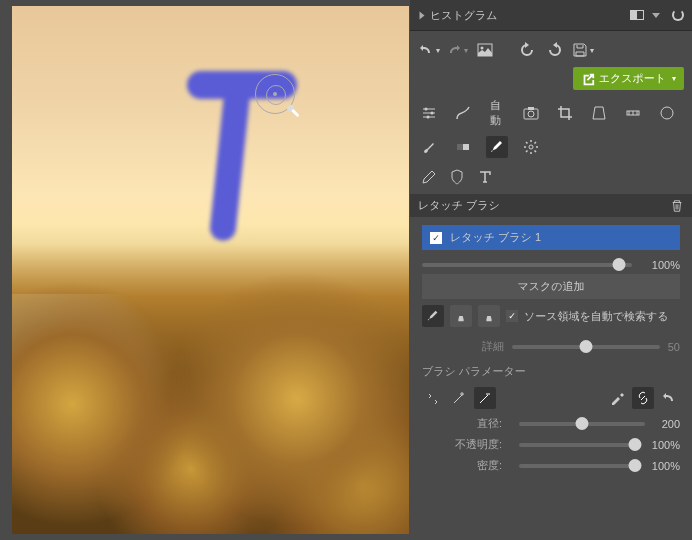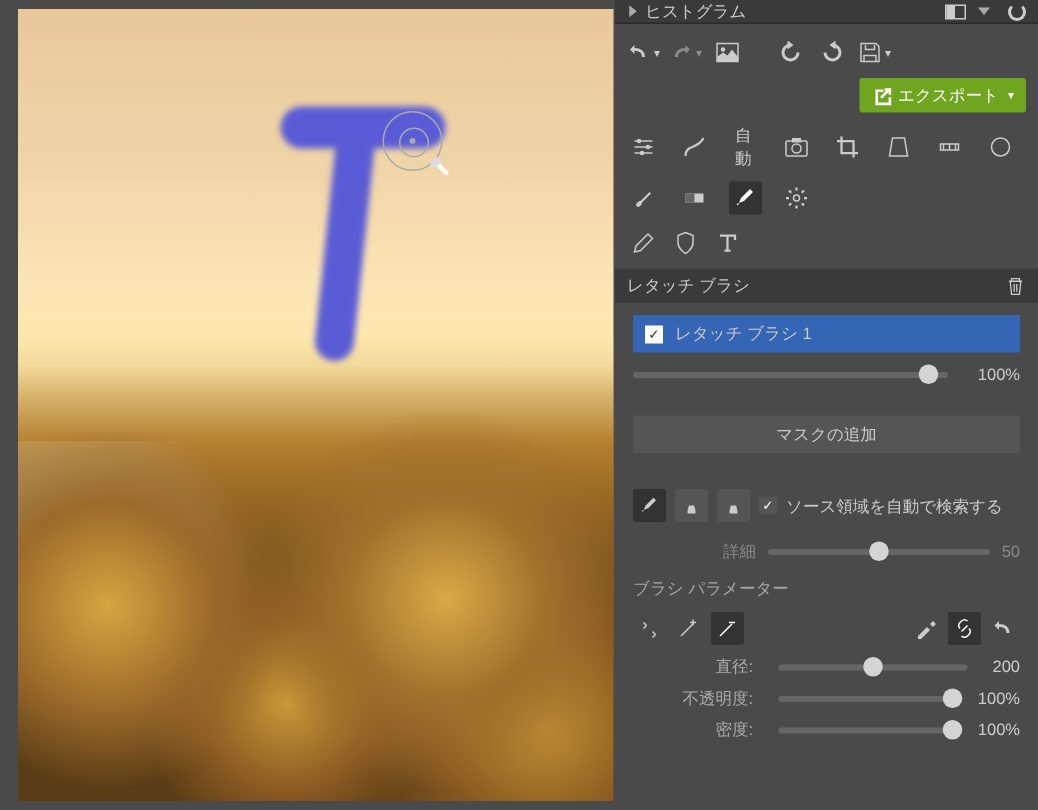--- a/index.html
+++ b/index.html
@@ -12,21 +12,21 @@
 .stroke-h { width: 110px; height: 28px; background: #5a5cd6; border-radius: 14px; filter: blur(2px); }
 .stroke-v { width: 26px; height: 160px; background: #5a5cd6; border-radius: 13px; margin-left: 30px; margin-top: -18px; transform: rotate(6deg); filter: blur(2px); }
 .cursor-ring { position: absolute; left: 243px; top: 68px; width: 40px; height: 40px; border: 1px solid #aaa; border-radius: 50%; }
 .cursor-ring::after { content: ''; position: absolute; left: 10px; top: 10px; width: 18px; height: 18px; border: 1px solid #aaa; border-radius: 50%; }
 .cursor-dot { position: absolute; left: 261px; top: 86px; width: 4px; height: 4px; background: #aaa; border-radius: 50%; }
 .dropper { position: absolute; left: 275px; top: 98px; width: 14px; height: 14px; transform: rotate(-45deg); }
 .dropper::before { content: ''; position: absolute; width: 3px; height: 10px; background: #fff; border-radius: 0 0 2px 2px; left: 5px; top: 4px; }
 .dropper::after { content: ''; position: absolute; width: 7px; height: 5px; background: #ddd; border-radius: 2px; left: 3px; top: 0; }
 
 .panel { flex: 1; background: #4a4a4a; display: flex; flex-direction: column; }
-.hdr { background: #3a3a3a; height: 16px; display: flex; align-items: center; padding: 0 8px; border-bottom: 1px solid #2a2a2a; }
+.hdr { background: #3a3a3a; height: 31px; display: flex; align-items: center; padding: 0 8px; border-bottom: 1px solid #2a2a2a; }
 .tri { display: inline-block; width: 0; height: 0; border-left: 4px solid transparent; border-right: 4px solid transparent; border-top: 5px solid #aaa; margin-right: 4px; transform: rotate(-90deg); }
 .hdr-title { flex: 1; }
 .hdr-icons { display: flex; gap: 8px; align-items: center; }
 .sq { width: 14px; height: 10px; border: 1px solid #ccc; display: inline-block; }
 .sq.half { background: linear-gradient(90deg, #ccc 50%, transparent 50%); }
 .circ { width: 12px; height: 12px; border: 2px solid #ccc; border-radius: 50%; border-top-color: transparent; display: inline-block; }
 
 .toolbar { background: #4a4a4a; padding: 8px; display: flex; gap: 6px; align-items: center; flex-wrap: wrap; }
 .tbtn { width: 22px; height: 22px; display: flex; align-items: center; justify-content: center; color: #ccc; cursor: pointer; border-radius: 2px; }
 .tbtn.sel { background: #333; }
@@ -42,21 +42,21 @@
 .trash { width: 14px; height: 14px; }
 
 .brush-item { background: #3565b5; padding: 5px 8px; margin: 8px 12px 6px; display: flex; align-items: center; gap: 8px; }
 .chk { width: 12px; height: 12px; background: #fff; display: flex; align-items: center; justify-content: center; font-size: 9px; color: #333; }
 
 .slider-row { display: flex; align-items: center; padding: 3px 12px; gap: 8px; }
 .slider { flex: 1; height: 4px; background: #666; position: relative; border-radius: 2px; }
 .slider .thumb { width: 13px; height: 13px; background: #d4d4d4; border-radius: 50%; position: absolute; top: -5px; transform: translateX(-50%); }
 .slider-row .val { width: 40px; text-align: right; color: #ccc; }
 
-.mask-btn { background: #555; margin: 18px 12px; padding: 5px; text-align: center; cursor: pointer; }
+.mask-btn { background: #555; margin: 0 12px; padding: 5px; text-align: center; cursor: pointer; }
 
 .opts-row { padding: 6px 12px; display: flex; align-items: center; gap: 6px; }
 .opt-btn { width: 22px; height: 22px; background: #333; display: flex; align-items: center; justify-content: center; border-radius: 2px; }
 .opt-btn.light { background: #555; }
 
 .detail-row { padding: 6px 12px; display: flex; align-items: center; gap: 8px; color: #888; }
 .det-lbl { flex: 0 0 auto; margin-left: 60px; }
 
 .param-hdr { padding: 4px 12px; color: #aaa; }
 .param-tools { padding: 4px 12px; display: flex; gap: 4px; align-items: center; }

